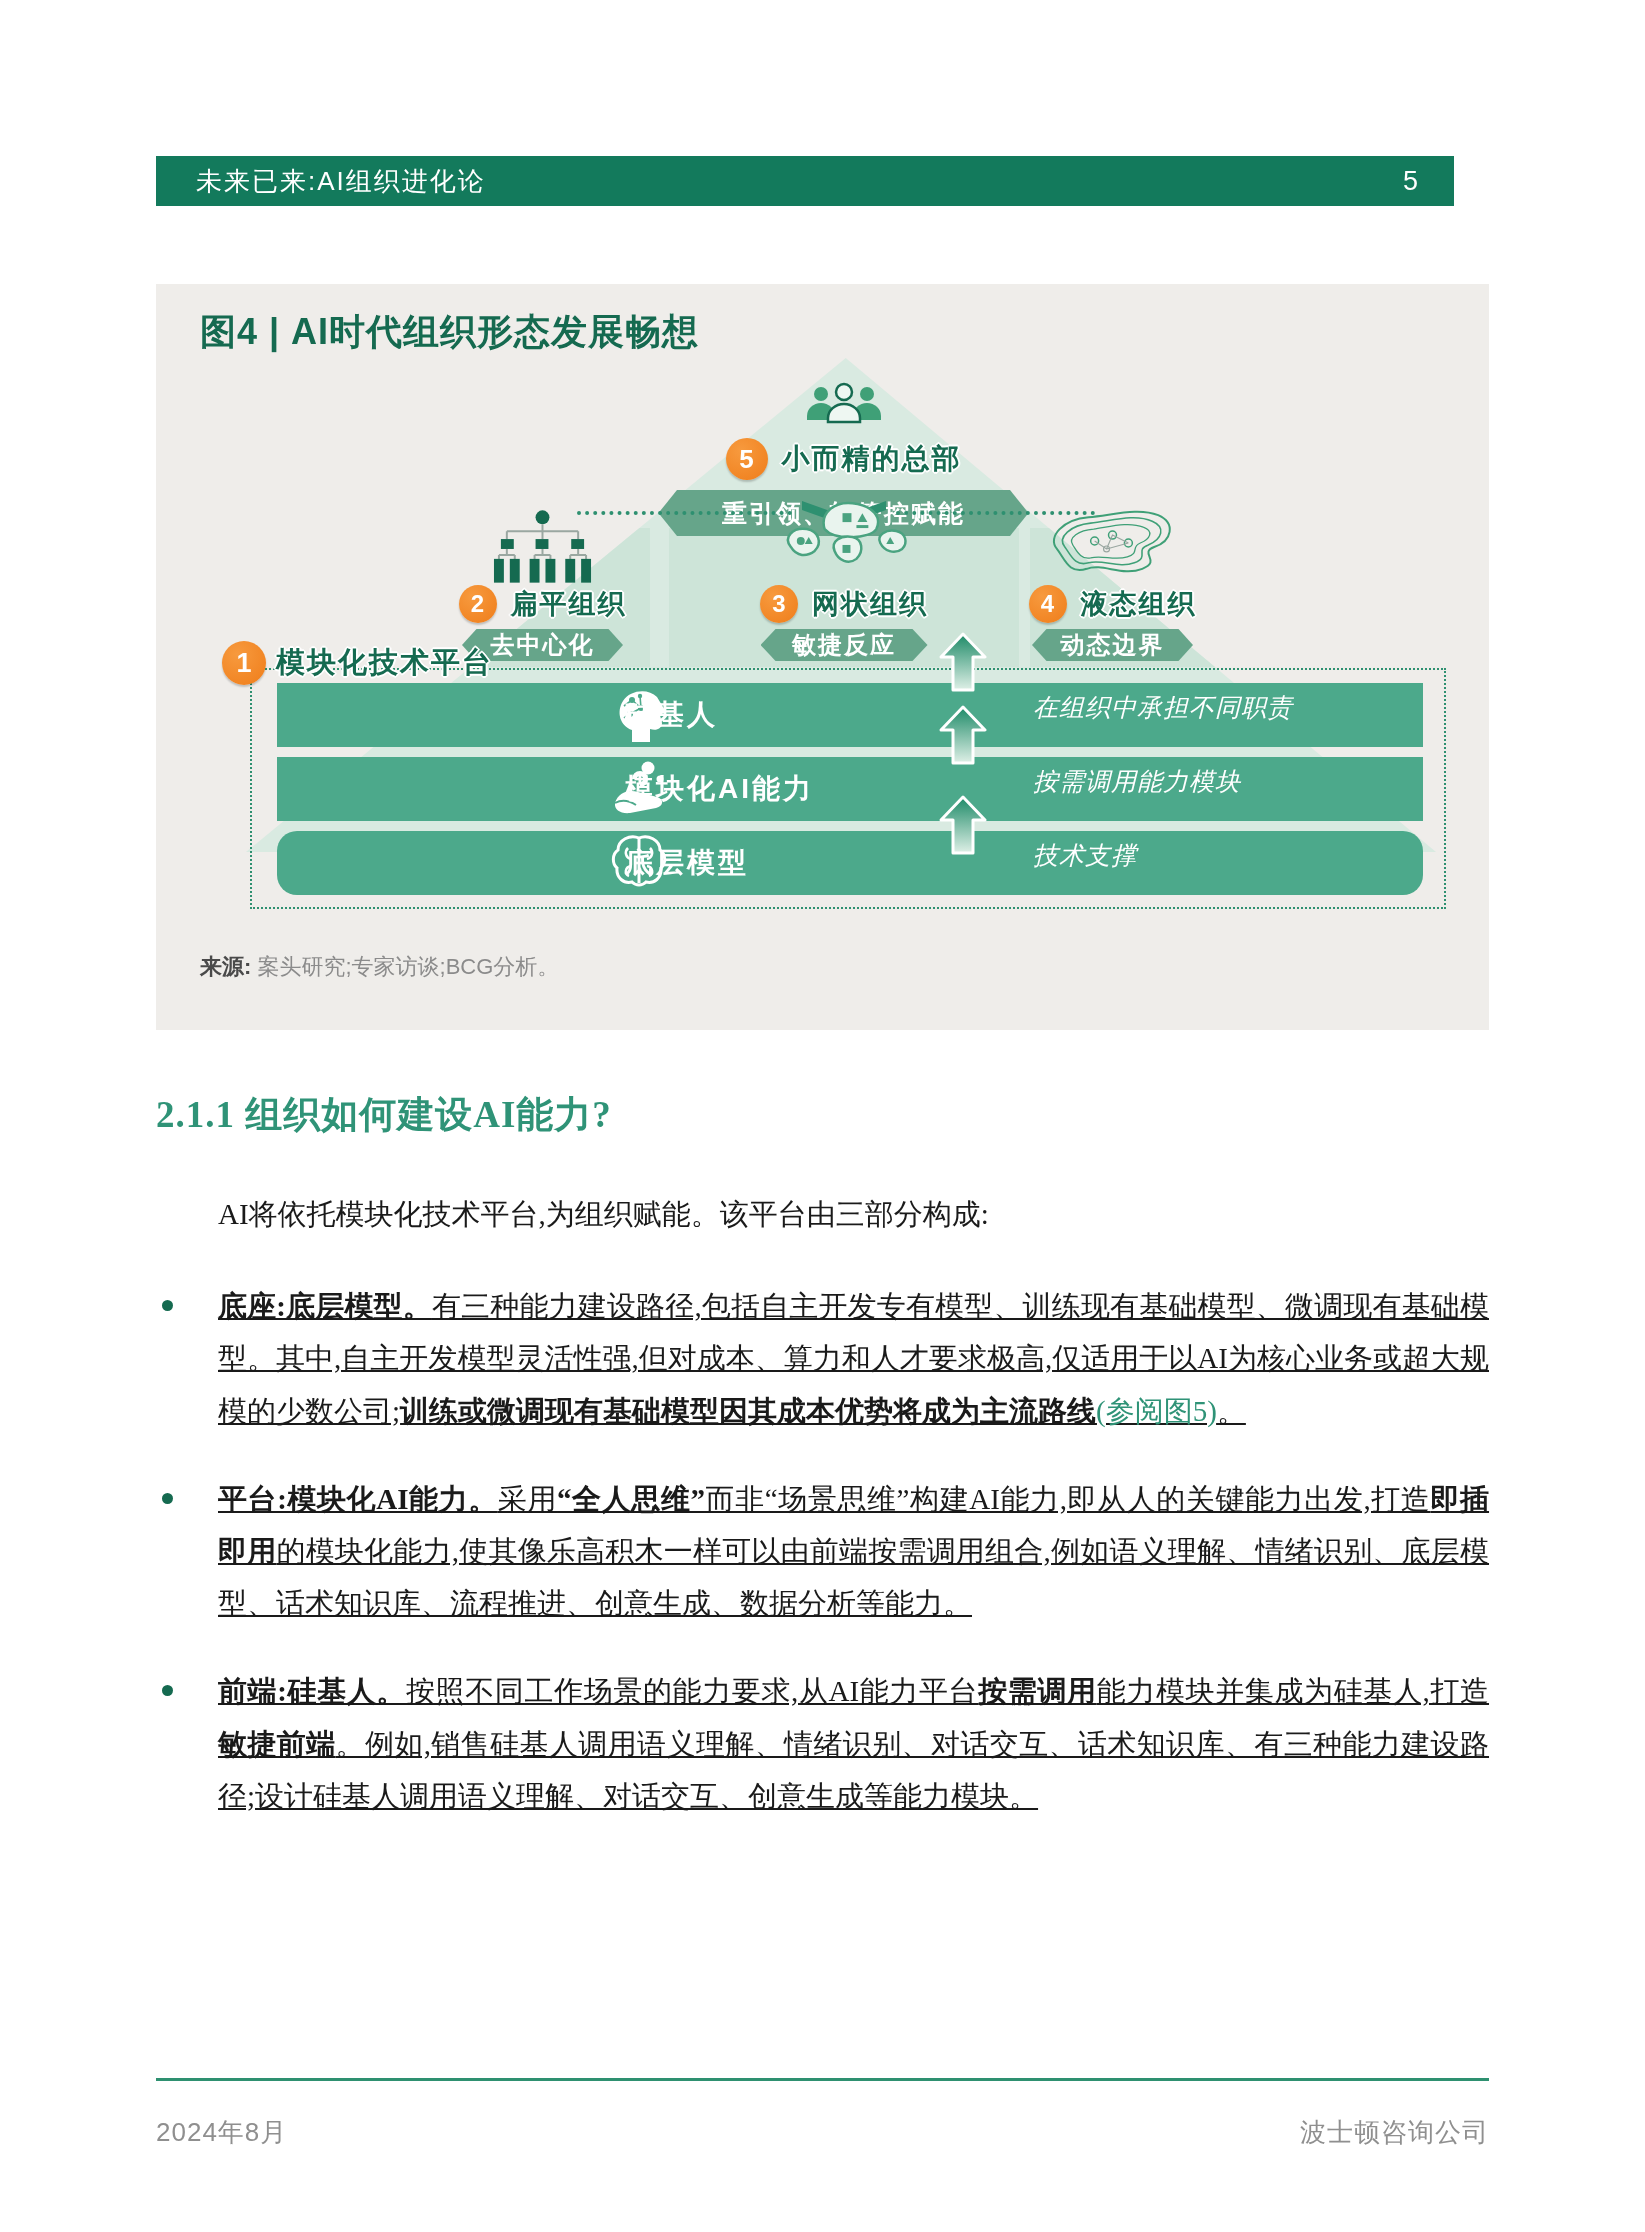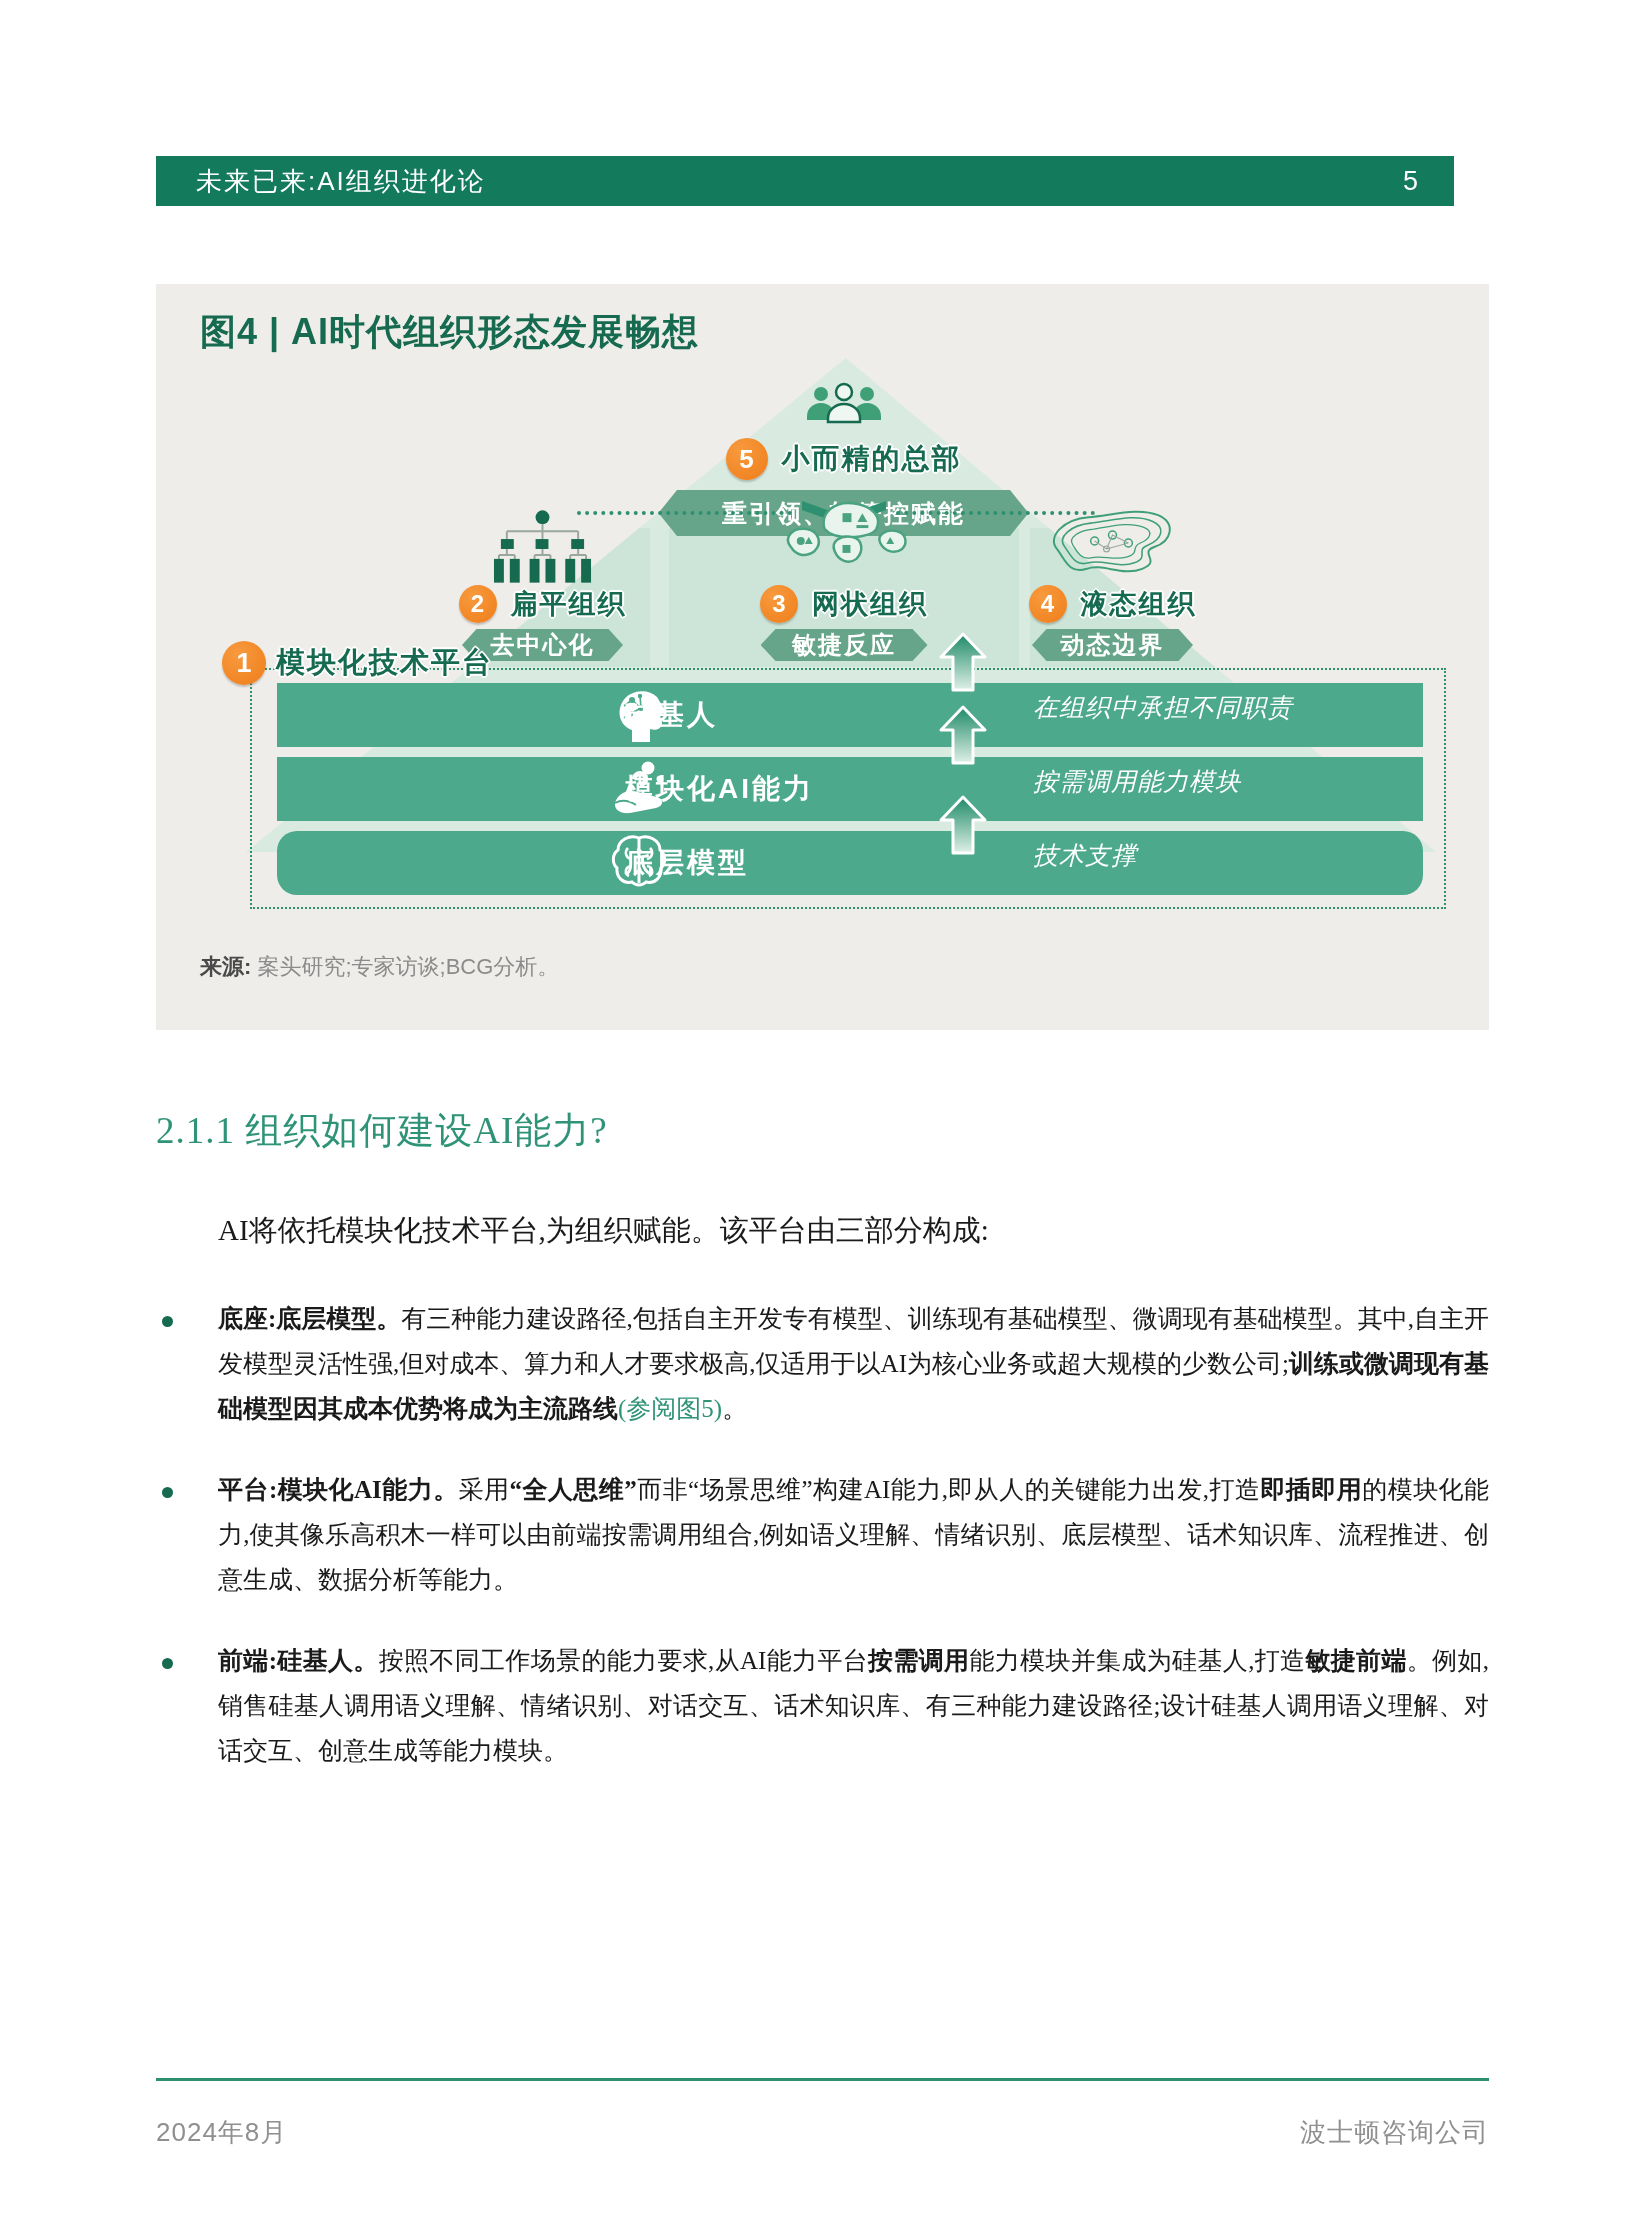--- a/index.html
+++ b/index.html
@@ -88,26 +88,26 @@
               font-size:25px;letter-spacing:1px;font-family:"Liberation Serif",serif;}
   .arrow{position:absolute;left:738px;z-index:5;}
   .arr1{top:280px;} .arr2{top:353px;} .arr3{top:443px;}
 
   .source{margin-top:18px;font-size:22px;color:var(--source_gray);}
   .source b{color:#4a4a4a;font-weight:bold;}
 
   
   .body-col{position:absolute;left:156px;top:1090px;width:1333px;
             font-family:"Liberation Serif","DejaVu Serif",serif;color:var(--body_black);}
-  h3.heading{color:var(--heading_green);font-size:37px;font-weight:normal;letter-spacing:1px;
-             margin-top:16px;font-family:"Liberation Serif","DejaVu Serif",serif;}
+  h3.heading{color:var(--heading_green);font-size:37px;font-weight:bold;letter-spacing:1px;
+             margin-top:0;font-family:"Liberation Serif","DejaVu Serif",serif;}
   p.intro{margin-top:48px;font-size:29px;line-height:1.8;text-indent:62px;}
   ul.bullets{margin-top:40px;list-style:none;}
-  ul.bullets li{position:relative;padding-left:62px;font-size:25px;line-height:1.8;
-                margin-bottom:36px;text-align:justify;}
+  ul.bullets li{position:relative;padding-left:62px;font-size:29px;line-height:1.8;
+                margin-bottom:36px;text-align:justify;text-decoration:underline;}
   ul.bullets li::before{content:"";position:absolute;left:6px;top:20px;width:11px;height:11px;
                 border-radius:50%;background:var(--dark_green);}
   .bold{font-weight:bold;}
   .green{color:var(--heading_green);}
 
   
   .footer{position:absolute;left:156px;top:2078px;width:1333px;border-top:3px solid var(--dotted_green);
           display:flex;justify-content:space-between;padding-top:34px;color:var(--footer_gray);
           font-size:26px;letter-spacing:1px;}
 </style>

